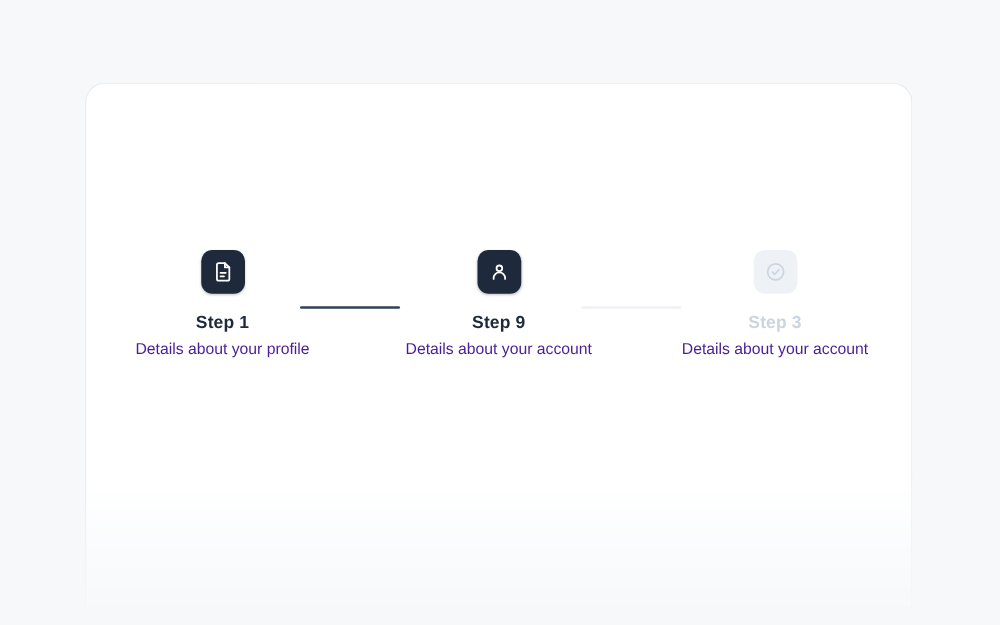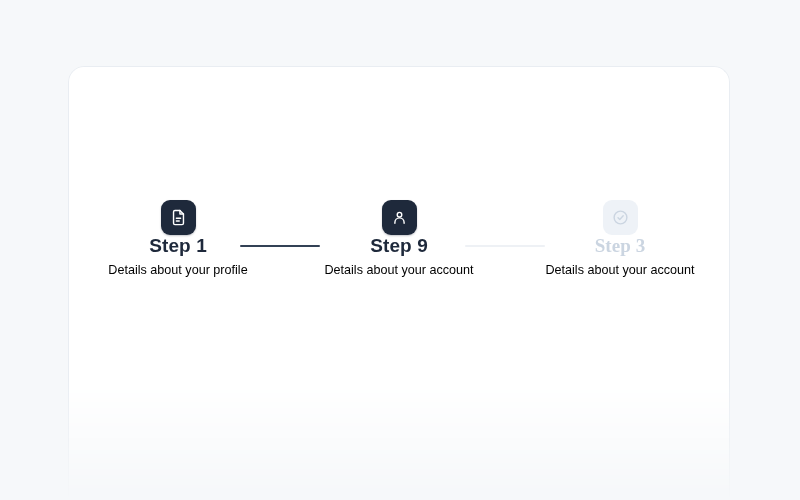--- a/index.html
+++ b/index.html
@@ -81,33 +81,33 @@
     box-shadow: 0 1px 2px rgba(15, 23, 42, 0.25);
   }
   .step.inactive .step-icon-box {
     background: #eef2f7;
   }
   .step-icon-box svg { display: block; }
   .step.active .step-icon-box svg { stroke: #ffffff; }
   .step.inactive .step-icon-box svg { stroke: #cbd5e1; }
 
   .step-label {
-    margin-top: 1px;
-    font-size: 19px;
+    margin-top: 15px;
+    font-size: 14px;
     font-weight: bold;
     letter-spacing: 0.1px;
     line-height: 1;
   }
   .step.active .step-label { color: #1e293b; }
-  .step.inactive .step-label { color: #cbd5e1; font-family: Liberation Serif, serif; }
+  .step.inactive .step-label { color: #cbd5e1; }
 
   .step-desc {
     margin-top: 9px;
     font-size: 12.6px;
-    color: #000000;
+    color: #4c1d95;
     line-height: 1;
     white-space: nowrap;
   }
 
   
   .connector {
     position: absolute;
     top: 245px;
     height: 2px;
     border-radius: 1px;

